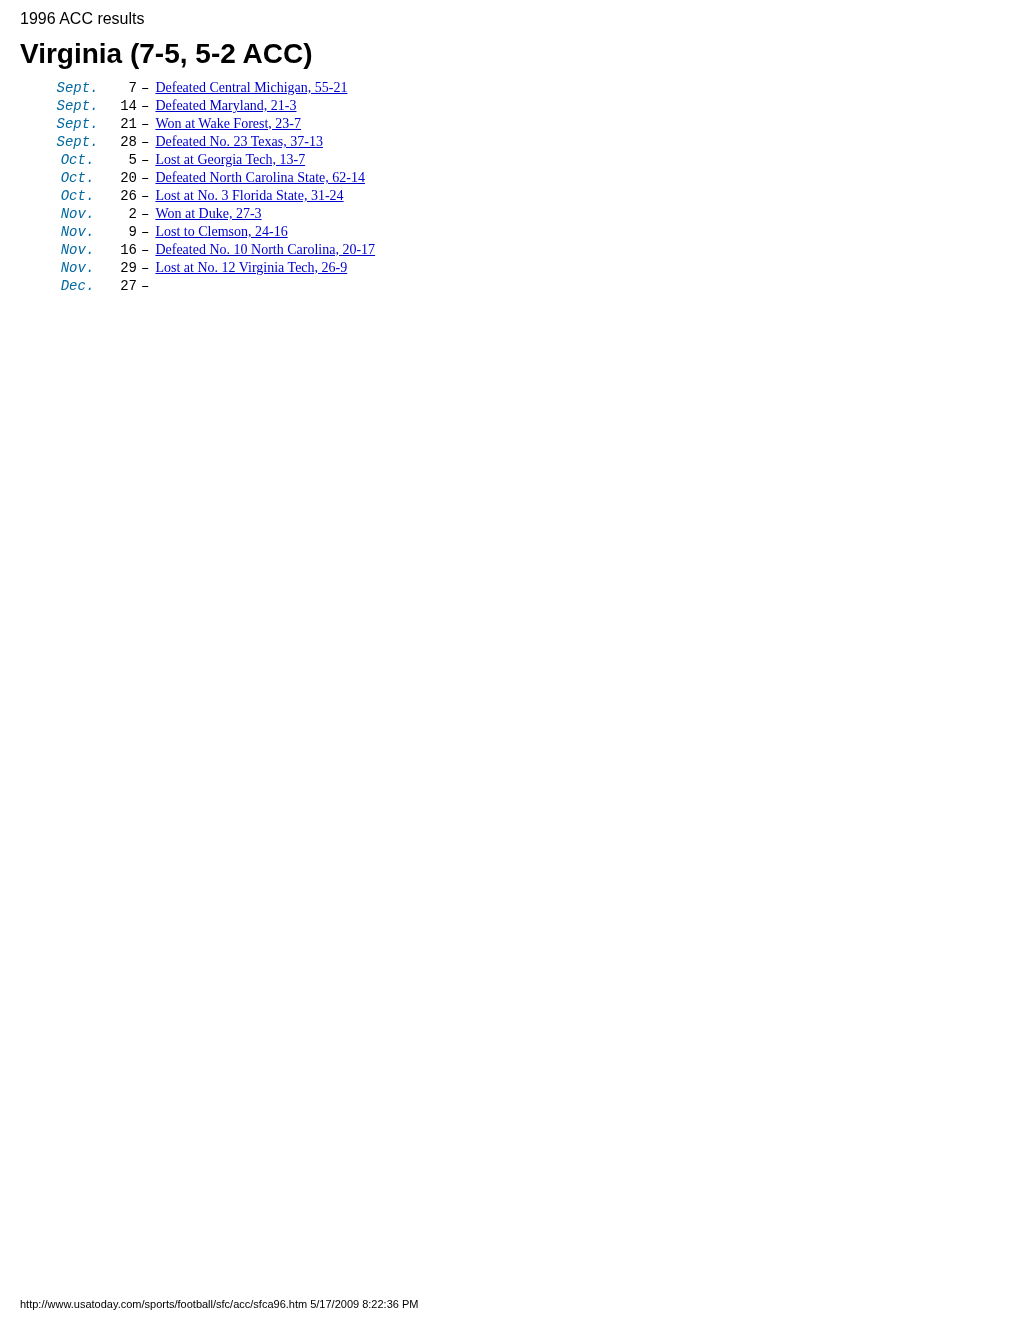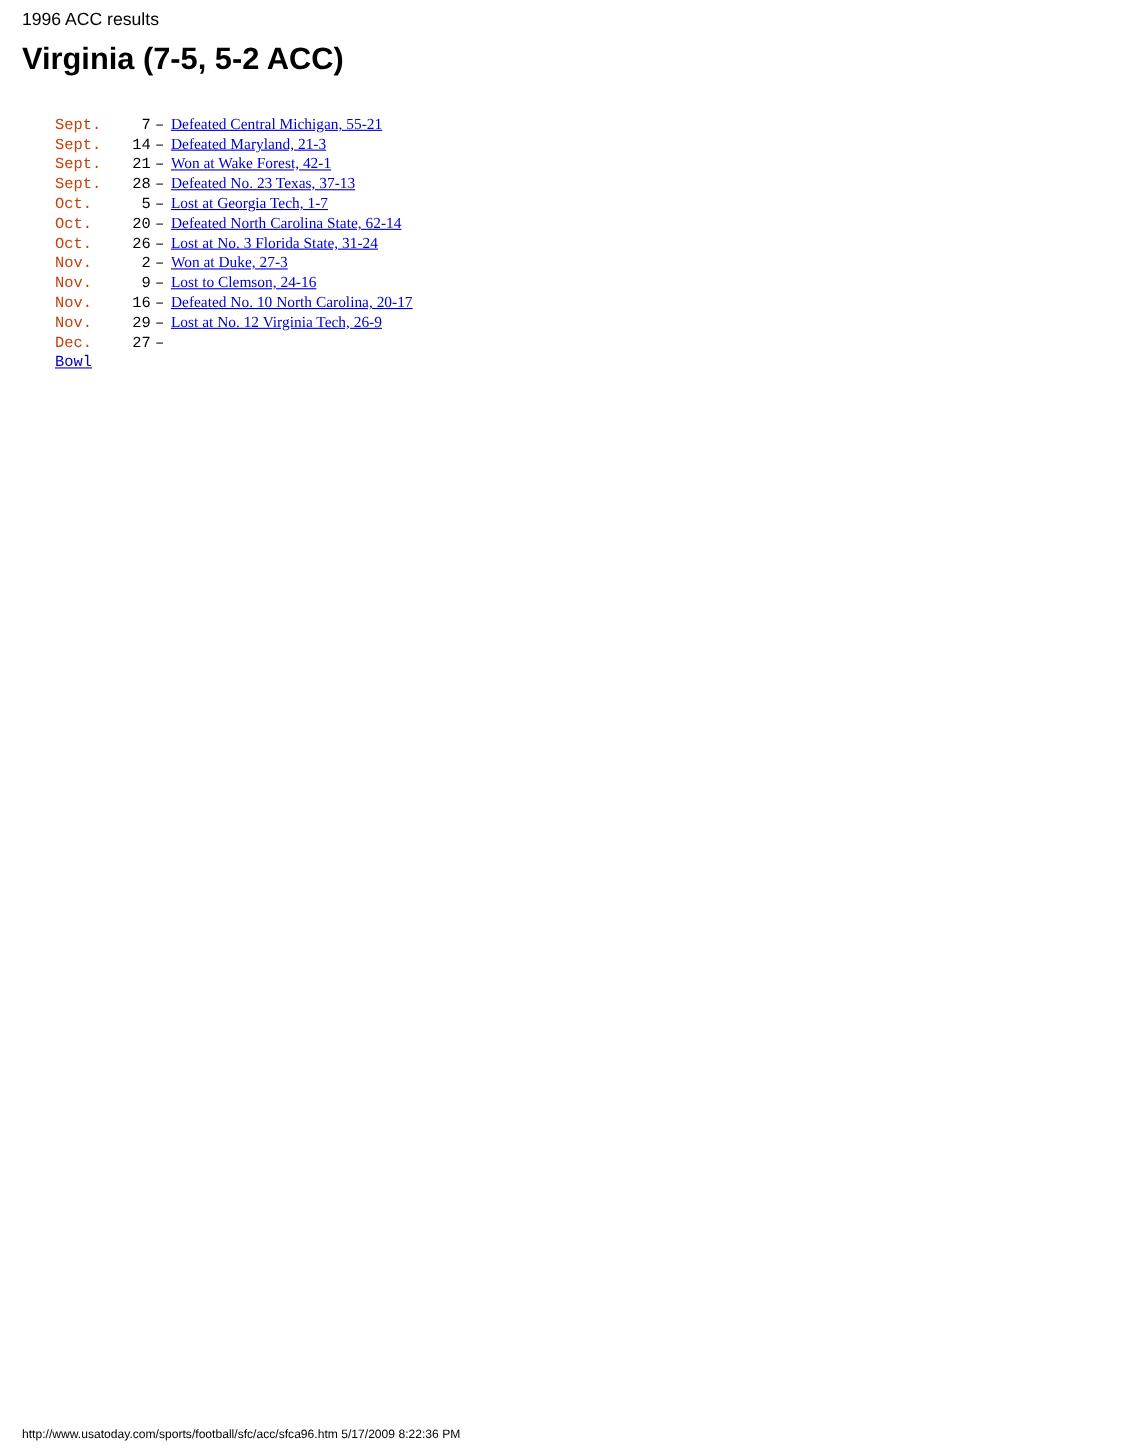--- a/index.html
+++ b/index.html
@@ -24,41 +24,42 @@
       color: #000000;
       margin-bottom: 10px;
       font-family: Arial, sans-serif;
     }
 
     #main-title {
       font-size: 28px;
       font-weight: bold;
       color: #000000;
       font-family: Arial, sans-serif;
-      margin-bottom: 36px;
+      margin-bottom: 10px;
     }
 
     .schedule-list {
       list-style: none;
       margin-left: 30px;
     }
 
     .schedule-item {
       display: flex;
       align-items: baseline;
       margin-bottom: 2px;
       white-space: nowrap;
     }
 
     .date-col {
       display: inline-block;
       min-width: 55px;
-      text-align: left;
+      text-align: center;
       margin-right: 4px;
-      color: #c2410c;
+      color: #0369a1;
+      font-style: italic;
     }
 
     .day-col {
       display: inline-block;
       min-width: 28px;
       text-align: right;
       margin-right: 4px;
       color: #000000;
     }
 
@@ -106,33 +107,33 @@
     <li class="schedule-item">
       <span class="date-col">Sept.</span>
       <span class="day-col">14</span>
       <span class="dash">–</span>
       <a class="game-link" href="#">Defeated Maryland, 21-3</a>
     </li>
     <li class="schedule-item">
       <span class="date-col">Sept.</span>
       <span class="day-col">21</span>
       <span class="dash">–</span>
-      <a class="game-link" href="#">Won at Wake Forest, 42-1</a>
+      <a class="game-link" href="#">Won at Wake Forest, 23-7</a>
     </li>
     <li class="schedule-item">
       <span class="date-col">Sept.</span>
       <span class="day-col">28</span>
       <span class="dash">–</span>
       <a class="game-link" href="#">Defeated No. 23 Texas, 37-13</a>
     </li>
     <li class="schedule-item">
       <span class="date-col">Oct.</span>
       <span class="day-col">5</span>
       <span class="dash">–</span>
-      <a class="game-link" href="#">Lost at Georgia Tech, 1-7</a>
+      <a class="game-link" href="#">Lost at Georgia Tech, 13-7</a>
     </li>
     <li class="schedule-item">
       <span class="date-col">Oct.</span>
       <span class="day-col">20</span>
       <span class="dash">–</span>
       <a class="game-link" href="#">Defeated North Carolina State, 62-14</a>
     </li>
     <li class="schedule-item">
       <span class="date-col">Oct.</span>
       <span class="day-col">26</span>
@@ -161,16 +162,15 @@
       <span class="date-col">Nov.</span>
       <span class="day-col">29</span>
       <span class="dash">–</span>
       <a class="game-link" href="#">Lost at No. 12 Virginia Tech, 26-9</a>
     </li>
     <li class="schedule-item">
       <span class="date-col">Dec.</span>
       <span class="day-col">27</span>
       <span class="dash">–</span>
     </li>
-    <li><a class="bowl-link" href="#">Bowl</a></li>
   </ul>
 
 <div id="status-bar">http://www.usatoday.com/sports/football/sfc/acc/sfca96.htm  5/17/2009  8:22:36 PM</div>
 
 </body></html>

